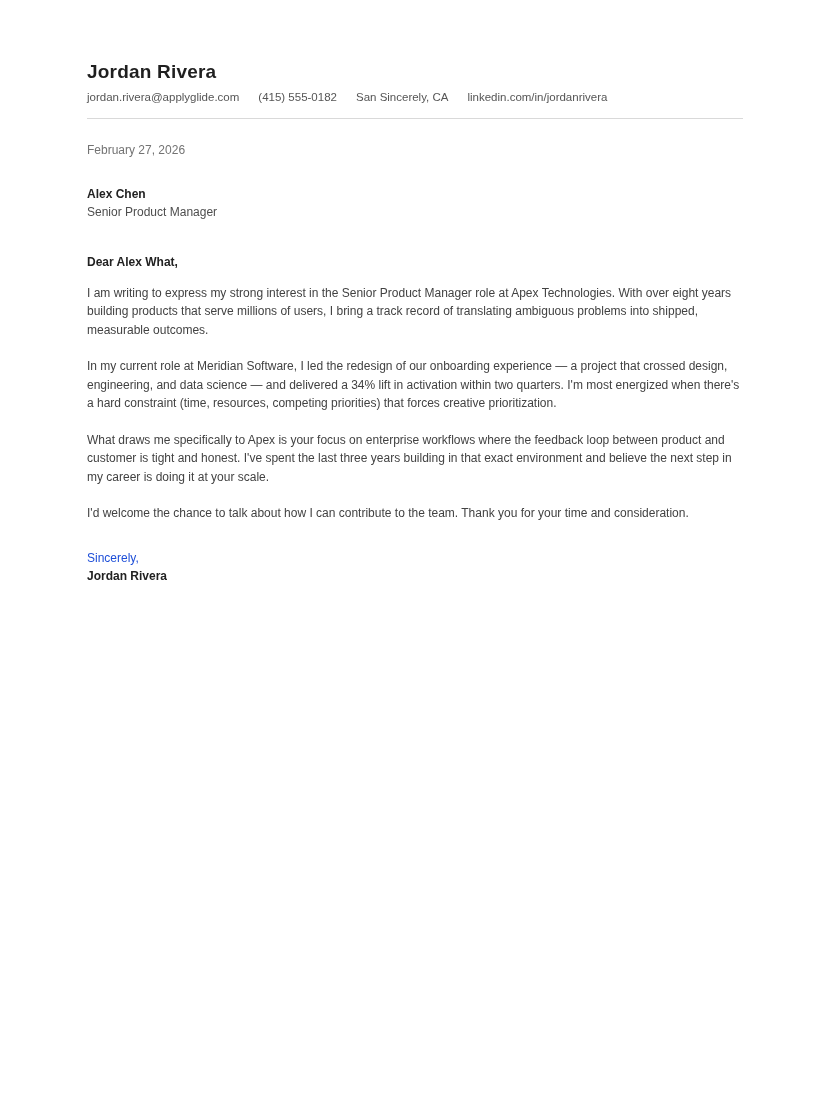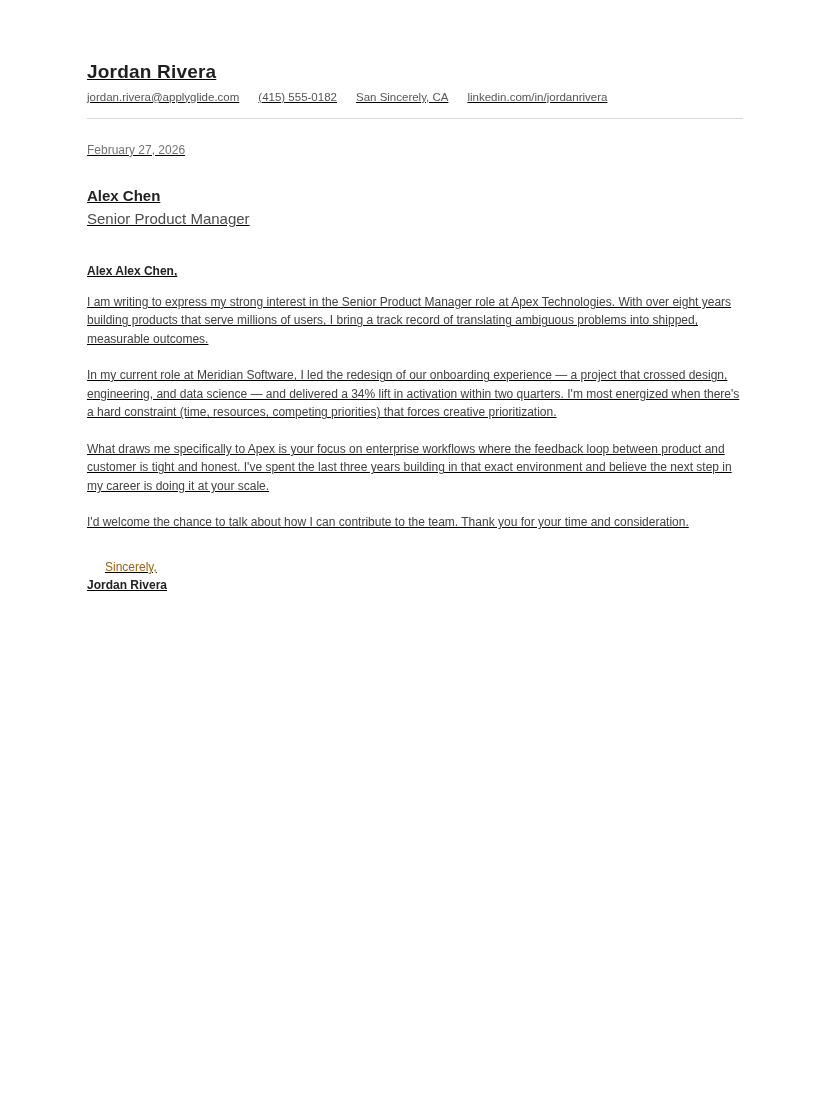--- a/index.html
+++ b/index.html
@@ -8,21 +8,20 @@
     height: 1100px;
     background: #ffffff;
     font-family: "Liberation Sans", sans-serif;
     overflow: hidden;
   }
   .page {
     width: 732px;
     height: 1100px;
     background: #ffffff;
     padding: 61px 73px 0 87px;
-    text-decoration: underline;
   }
   .letter {
     width: 656px;
     color: #444444;
   }
   .name-title {
     font-size: 19px;
     font-weight: 700;
     color: #1f1f1f;
     letter-spacing: 0.2px;
@@ -43,21 +42,21 @@
     margin-top: 15px;
   }
   .date-line {
     margin-top: 22px;
     font-size: 12px;
     color: #737373;
     line-height: 1.55;
   }
   .recipient-block {
     margin-top: 26px;
-    font-size: 15px;
+    font-size: 12px;
     line-height: 1.5;
   }
   .recipient-name,
   .recipient-company {
     font-weight: 700;
     color: #222222;
   }
   .recipient-title {
     color: #4d4d4d;
   }
@@ -73,21 +72,21 @@
     font-size: 12px;
     color: #424242;
     line-height: 18.5px;
   }
   .body-paragraph.first { margin-top: 12px; }
   .closing-block {
     margin-top: 26px;
     font-size: 12px;
     line-height: 1.5;
   }
-  .closing-word { color: #a16207; margin-left: 18px; }
+  .closing-word { color: #1d4ed8; }
   .signature-name {
     font-weight: 700;
     color: #222222;
   }
 </style>
 </head>
 <body>
 
 <div class="page">
   <div class="letter">
@@ -106,21 +105,21 @@
 
     <hr class="rule">
 
     <div class="date-line">February 27, 2026</div>
 
     <div class="recipient-block">
       <div class="recipient-name">Alex Chen</div>
       <div class="recipient-title">Senior Product Manager</div>
     </div>
 
-    <div class="salutation">Alex Alex Chen,</div>
+    <div class="salutation">Dear Alex What,</div>
 
     <p class="body-paragraph first">I am writing to express my strong interest in the Senior Product Manager role at Apex Technologies. With over eight years building products that serve millions of users, I bring a track record of translating ambiguous problems into shipped, measurable outcomes.</p>
 
     <p class="body-paragraph">In my current role at Meridian Software, I led the redesign of our onboarding experience — a project that crossed design, engineering, and data science — and delivered a 34% lift in activation within two quarters. I'm most energized when there's a hard constraint (time, resources, competing priorities) that forces creative prioritization.</p>
 
     <p class="body-paragraph">What draws me specifically to Apex is your focus on enterprise workflows where the feedback loop between product and customer is tight and honest. I've spent the last three years building in that exact environment and believe the next step in my career is doing it at your scale.</p>
 
     <p class="body-paragraph">I'd welcome the chance to talk about how I can contribute to the team. Thank you for your time and consideration.</p>
 
     <div class="closing-block">

